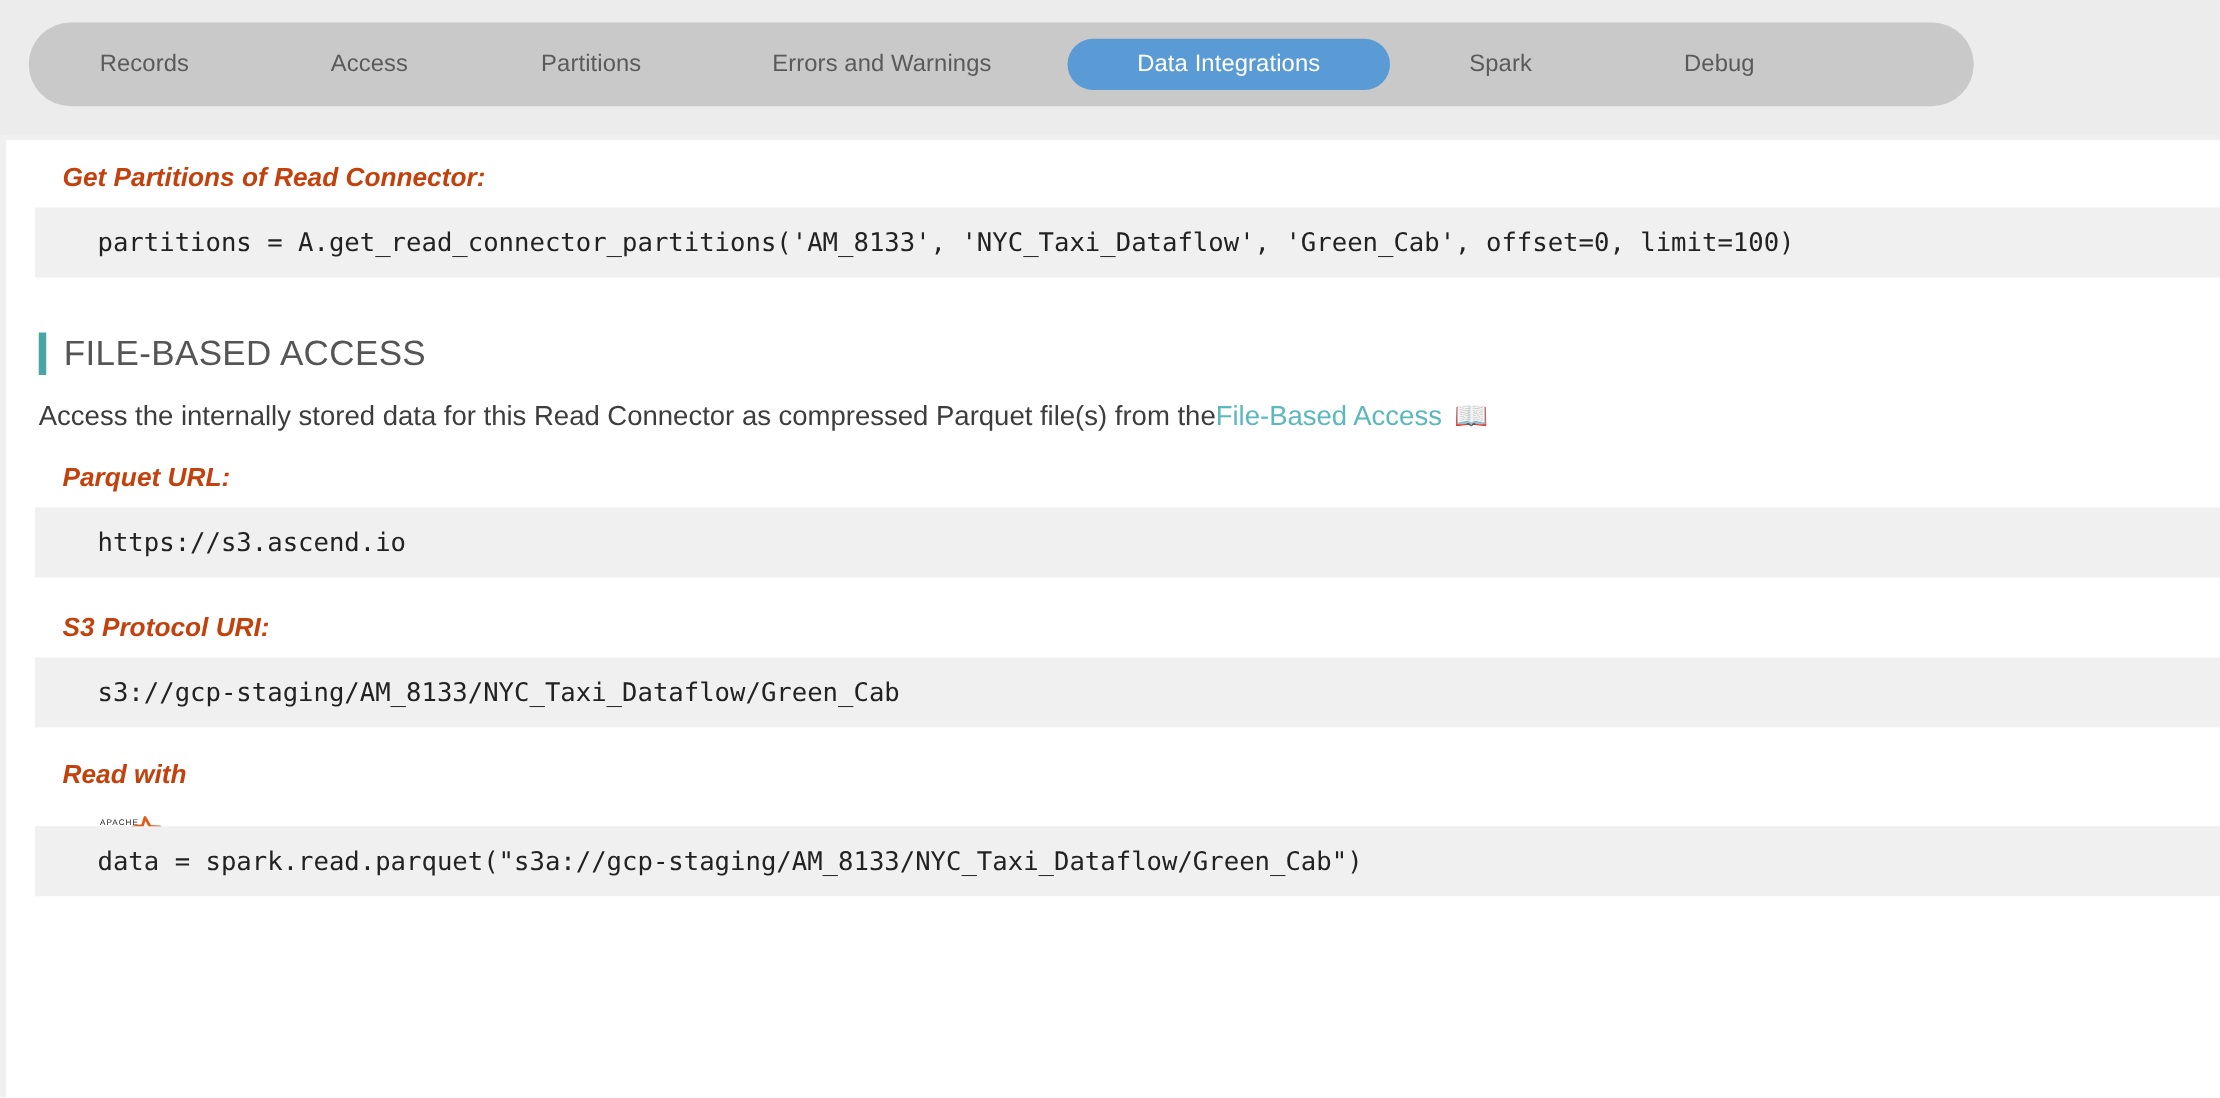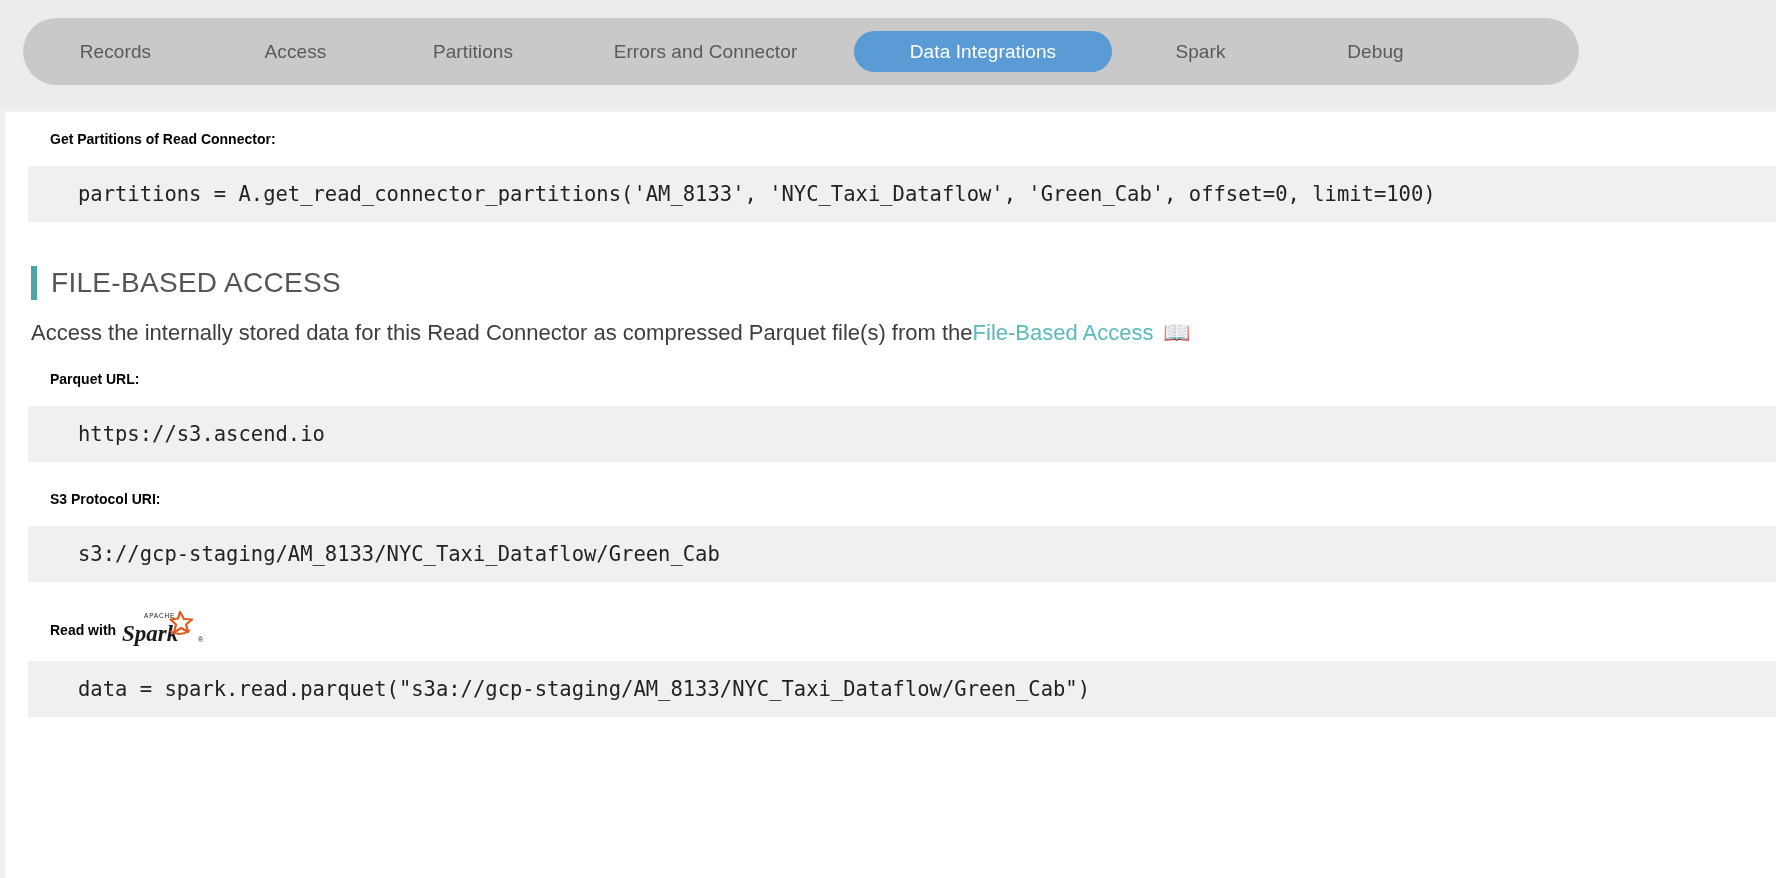--- a/index.html
+++ b/index.html
@@ -76,25 +76,26 @@
   }
   .content-strip {
     position: absolute;
     left: 0; top: 0;
     width: 1776px;
     height: 4px;
     background: #f0f0f0;
   }
 
   .label {
-    font-size: 14px;
+    font-size: 21px;
     font-weight: bold;
-    color: #000000;
+    color: #c2410c;
     margin: 0;
     padding: 0;
+    font-style: italic;
   }
 
   .code-block {
     background: #f0f0f0;
     width: 100%;
     box-sizing: border-box;
     padding: 16px 0 16px 50px;
     font-family: "DejaVu Sans Mono", "Liberation Mono", monospace;
     font-size: 20.5px;
     color: #222222;
@@ -136,40 +137,41 @@
   .book-icon {
     display: inline-block;
     margin-left: 10px;
     font-size: 22px;
     line-height: 1;
   }
 
   .readwith-row {
     display: flex;
     align-items: center;
-    gap: 2px;
+    gap: 18px;
+    flex-direction: column;
   }
 
   
   .spark-logo {
     display: inline-block;
     width: 92px;
     height: 44px;
     position: relative;
   }
 </style>
 </head>
 <body>
 
 <div class="tabbar-outer">
   <div class="tabbar-pill">
     <div class="tab tab-records">Records</div>
     <div class="tab tab-schema">Access</div>
     <div class="tab tab-partitions">Partitions</div>
-    <div class="tab tab-errors">Errors and Connector</div>
+    <div class="tab tab-errors">Errors and Warnings</div>
     <div class="tab tab-dataint active">Data Integrations</div>
     <div class="tab tab-usage">Spark</div>
     <div class="tab tab-debug">Debug</div>
   </div>
 </div>
 
 <div class="content">
   <div class="content-strip"></div>
 
   <div style="position:absolute; left:45px; top:23px;">

